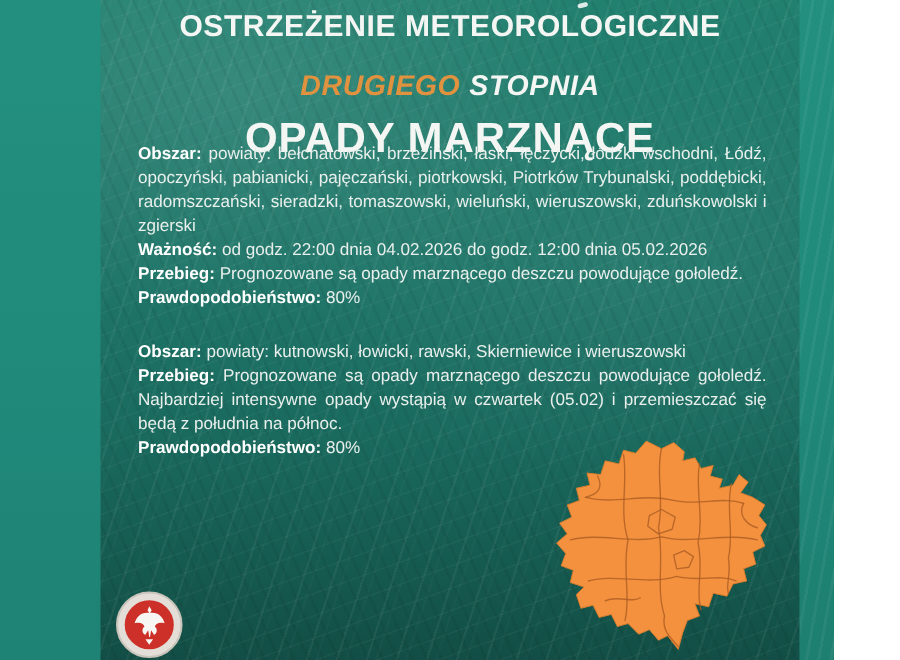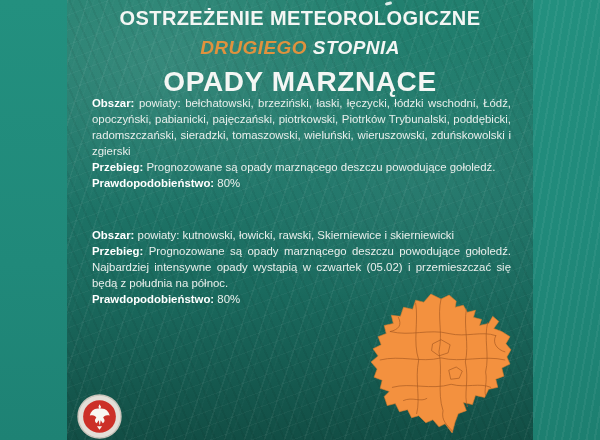--- a/index.html
+++ b/index.html
@@ -1,18 +1,18 @@
 <!DOCTYPE html>
 <html><head>
 <meta charset="utf-8">
 <style>
   * { margin:0; padding:0; box-sizing:border-box; }
   html,body { width:600px; height:440px; overflow:hidden;
     font-family:"Liberation Sans", sans-serif; }
-  .stage { position:relative; width:600px; height:440px; background:#21897a; overflow:hidden; }
+  .stage { position:relative; width:556px; height:440px; background:#21897a; overflow:hidden; }
 
   .band { position:absolute; top:0; height:440px; width:67px; }
   .band-left { left:0;
     background:linear-gradient(180deg,#23907f 0%,#20897a 60%,#1e8274 100%); }
   .band-right { left:533px;
     background:
       repeating-linear-gradient(100deg, rgba(255,255,255,.05) 0 2px, rgba(255,255,255,0) 2px 8px),
       linear-gradient(180deg,#23907f 0%,#20897a 55%,#1d7f70 100%); }
 
   .board { position:absolute; left:67px; top:0; width:466px; height:440px;
@@ -23,21 +23,21 @@
       radial-gradient(420px 260px at 20% 14%, rgba(255,255,255,.10), rgba(255,255,255,0) 60%),
       radial-gradient(380px 240px at 75% 40%, rgba(255,255,255,.05), rgba(255,255,255,0) 60%),
       linear-gradient(180deg,#22806f 0%,#1e7568 42%,#1a6a5e 66%,#124e45 100%);
   }
 
   .speck { position:absolute; left:318px; top:2px; width:7px; height:3px;
     background:rgba(255,255,255,.85); border-radius:2px; transform:rotate(-14deg); }
 
   .titles { position:absolute; top:7px; left:0; right:0; text-align:center; color:#f4f6f4; }
   .t1 { font-size:20px; font-weight:700; letter-spacing:.4px; }
-  .t2 { font-size:19px; font-weight:700; font-style:italic; margin-top:7px; letter-spacing:.4px; }
+  .t2 { font-size:19px; font-weight:700; font-style:italic; margin-top:17px; letter-spacing:.4px; }
   .t2 .em { color:#e0923e; margin-right:6px; }
   .t3 { font-size:28px; font-weight:700; margin-top:7px; letter-spacing:.6px; }
 
   .warning-block { position:absolute; left:25px; right:22px; color:#e9efec;
     font-size:11.4px; line-height:16px; }
   #block1 { top:95px; } #block2 { top:227px; }
   .warning-block p { margin:0; text-align:justify; }
   .warning-block p.noj { text-align:left; }
   .warning-block b { color:#ffffff; font-weight:700; }
 
@@ -56,26 +56,27 @@
     <div class="speck"></div>
 
     <div class="titles">
       <div class="t1">OSTRZEŻENIE METEOROLOGICZNE</div>
       <div class="t2"><span class="em">DRUGIEGO</span><span>STOPNIA</span></div>
       <div class="t3">OPADY MARZNĄCE</div>
     </div>
 
     <div class="warning-block" id="block1">
       <p><b>Obszar:</b> <span>powiaty: bełchatowski, brzeziński, łaski, łęczycki, łódzki wschodni, Łódź, opoczyński, pabianicki, pajęczański, piotrkowski, Piotrków Trybunalski, poddębicki, radomszczański, sieradzki, tomaszowski, wieluński, wieruszowski, zduńskowolski i zgierski</span></p>
+      <p class="noj"><b>Ważność:</b> <span>od godz. 22:00 dnia 04.02.2026 do godz. 12:00 dnia 05.02.2026</span></p>
       <p class="noj"><b>Przebieg:</b> <span>Prognozowane są opady marznącego deszczu powodujące gołoledź.</span></p>
       <p class="noj"><b>Prawdopodobieństwo:</b> <span>80%</span></p>
     </div>
 
     <div class="warning-block" id="block2">
-      <p class="noj"><b>Obszar:</b> <span>powiaty: kutnowski, łowicki, rawski, Skierniewice i skierniewicki</span></p>
+      <p class="noj"><b>Obszar:</b> <span>powiaty: kutnowski, łowicki, rawski, Skierniewice i wieruszowski</span></p>
       <p><b>Przebieg:</b> <span>Prognozowane są opady marznącego deszczu powodujące gołoledź. Najbardziej intensywne opady wystąpią w czwartek (05.02) i przemieszczać się będą z południa na północ.</span></p>
       <p class="noj"><b>Prawdopodobieństwo:</b> <span>80%</span></p>
     </div>
 
     <div class="map-wrap">
       <svg width="142" height="146" viewBox="0 0 140 144">
         <path fill="#f3913f" stroke="#d97c2c" stroke-width="0.6" d="M60,3 L70,8 L78,4 L85,10 L84,16 L92,14 L96,21 L104,19 L102,26 L110,28 L108,34 L117,32
              L121,25 L127,30 L122,37 L130,40 L138,45 L134,52 L139,58 L135,65 L138,72 L130,76 L132,84
              L124,87 L126,95 L117,97 L113,105 L104,103 L101,112 L92,110 L95,118 L87,121 L84,129
              L81,140 L74,131 L68,134 L62,127 L55,130 L48,123 L41,125 L37,117 L29,119 L25,111

